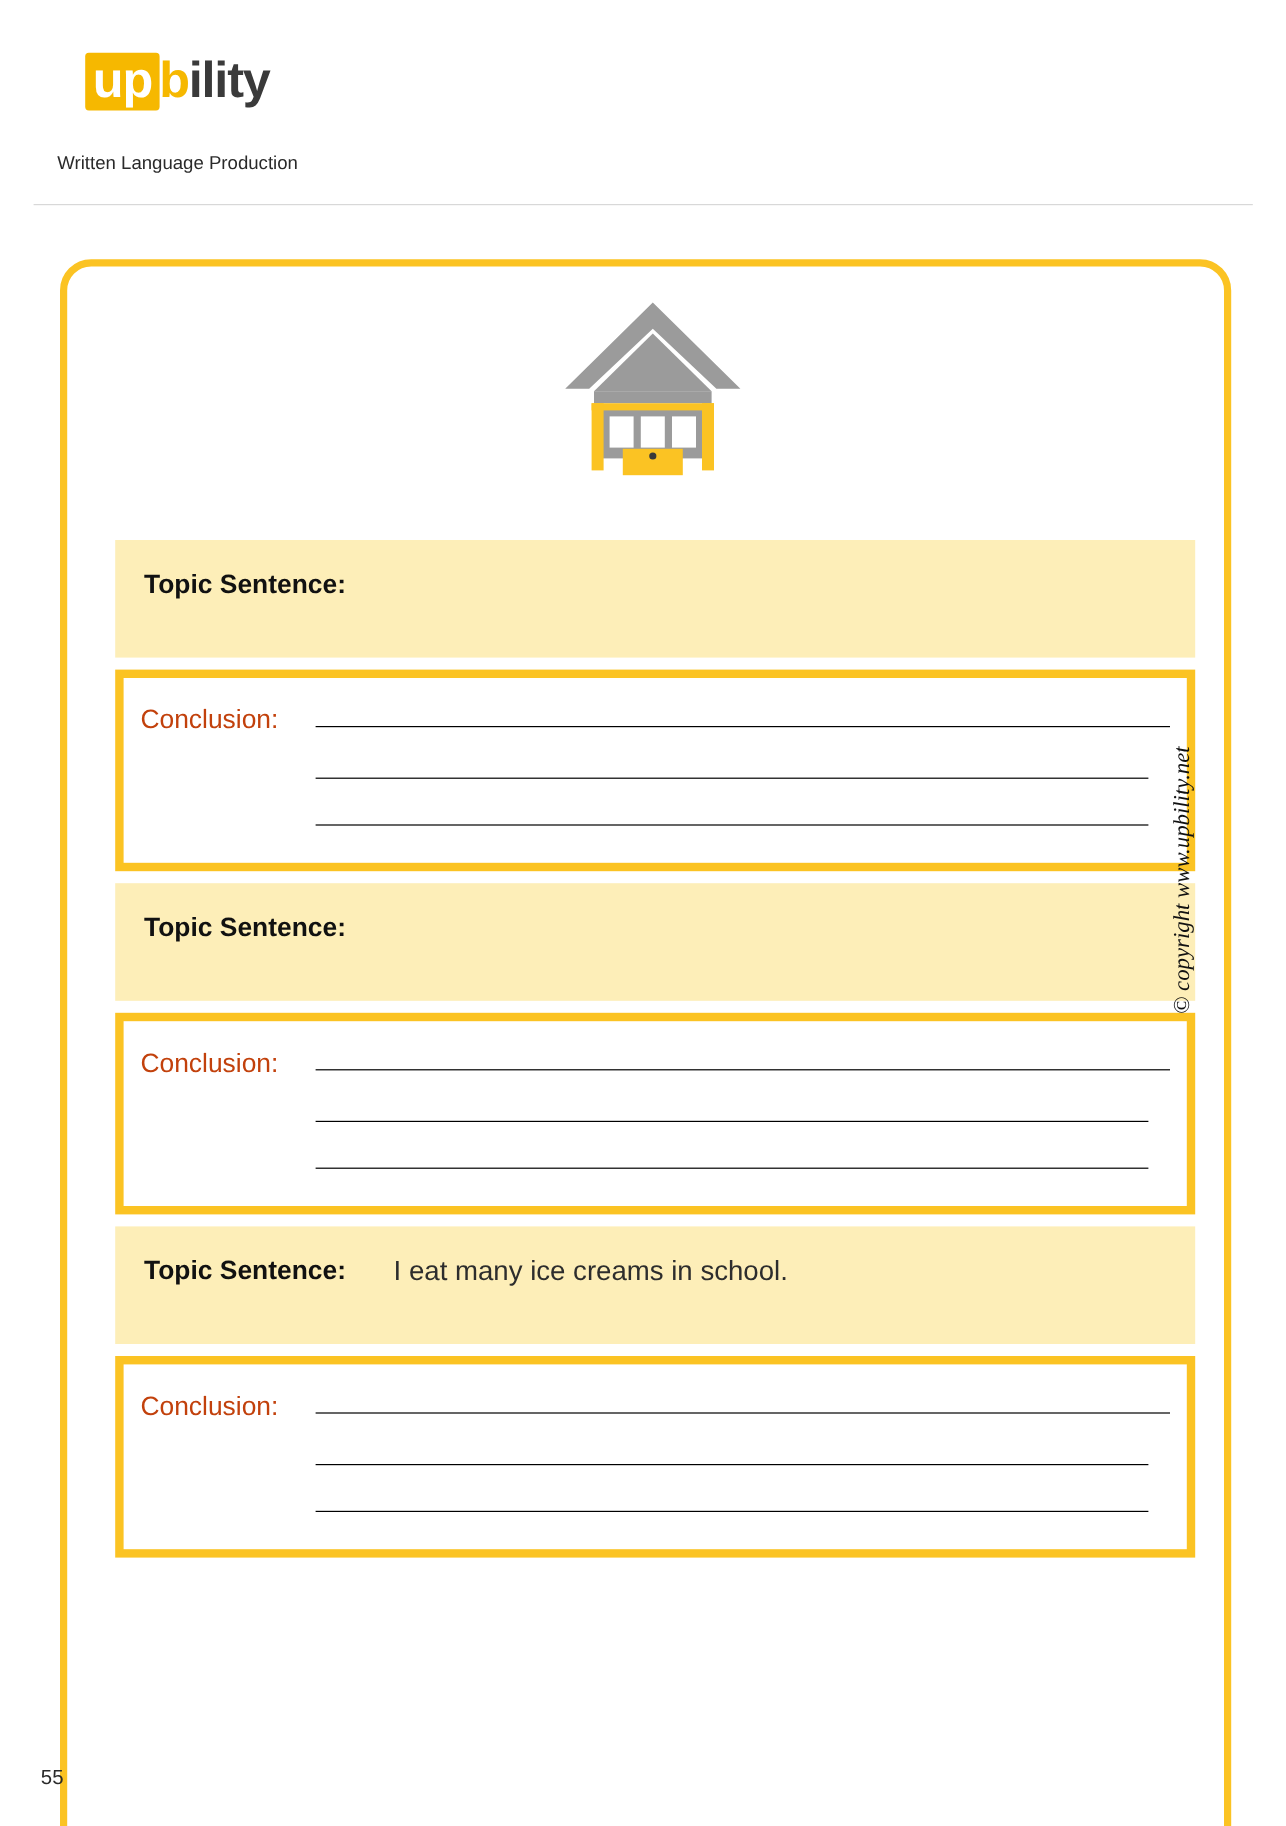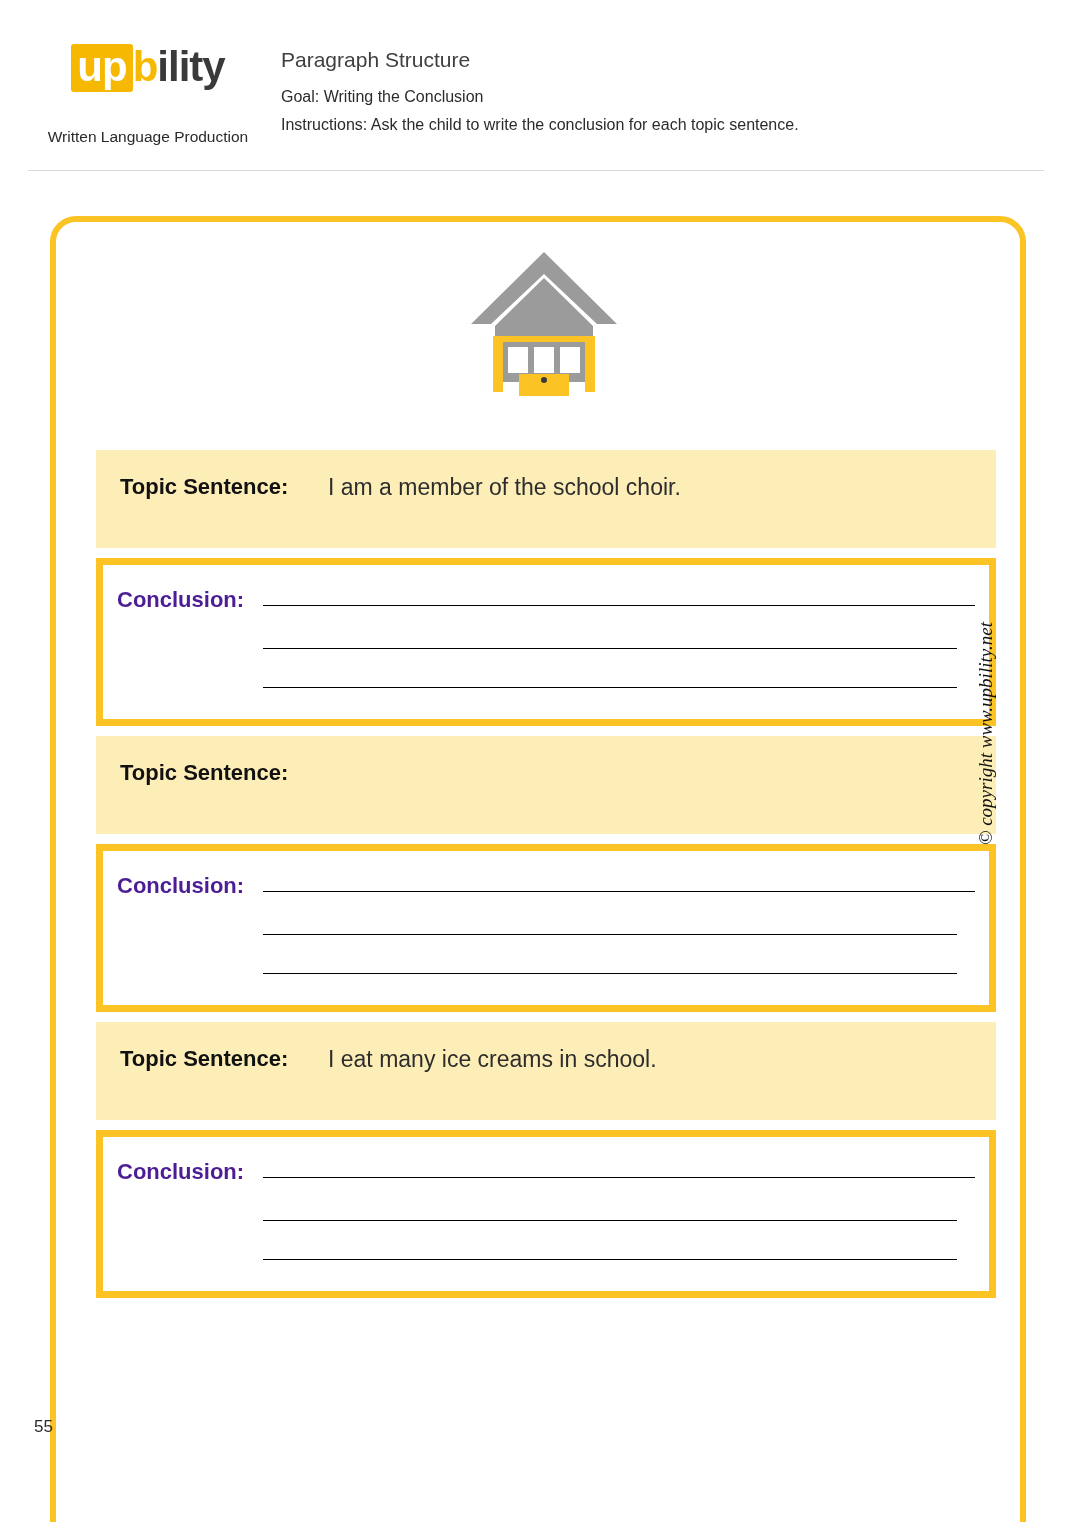--- a/index.html
+++ b/index.html
@@ -148,22 +148,22 @@
     margin-top: 10px;
     margin-bottom: 10px;
     box-sizing: border-box;
     position: relative;
   }
   .conc-label {
     position: absolute;
     left: 14px;
     top: 22px;
     font-size: 22px;
-    font-weight: bold;
-    color: #4c1d95;
+    font-weight: normal;
+    color: #c2410c;
     white-space: nowrap;
   }
   .lines {
     position: absolute;
     left: 160px;
     top: 40px;
     right: 14px;
   }
   .w-line {
     height: 1px;
@@ -187,40 +187,35 @@
     font-style: italic;
     font-size: 19px;
     color: #111111;
     white-space: nowrap;
   }
 
   
   .page-num {
     position: absolute;
     left: 34px;
-    top: 1417px;
+    top: 1472px;
     font-size: 17px;
     color: #2b2b2b;
   }
 </style>
 </head>
 <body>
 
 <div class="header">
 
   <div class="brand">
     <div class="brand-logo"><span class="up">up</span><span class="p">b</span><span class="rest">ility</span></div>
     <div class="brand-sub">Written Language Production</div>
   </div>
 
-  <div class="head-text">
-    <div class="head-title">Paragraph Structure</div>
-    <div class="head-goal">Goal: Writing the Conclusion</div>
-    <div class="head-instr">Instructions: Ask the child to write the conclusion for each topic sentence.</div>
-  </div>
 
   <div class="head-rule"></div>
 </div>
 
 <div class="frame">
 
   <div class="icon-wrap">
     <svg class="school-icon" viewBox="0 0 150 152">
       <polygon points="75,4 148,76 128,76 75,26 22,76 2,76" fill="#9b9b9b"></polygon>
       <polygon points="75,30 124,78 26,78" fill="#9b9b9b"></polygon>
@@ -234,21 +229,20 @@
       <rect x="116" y="88" width="10" height="56" fill="#fbc323"></rect>
       <rect x="50" y="126" width="50" height="22" fill="#fbc323"></rect>
       <circle cx="75" cy="132" r="3" fill="#3a3a3a"></circle>
     </svg>
   </div>
 
   <div class="blocks">
 
     <div class="topic-row">
       <div class="topic-label">Topic Sentence:</div>
-      <div class="topic-text">I am a member of the school choir.</div>
     </div>
     <div class="conclusion-box">
       <div class="conc-label">Conclusion:</div>
       <div class="lines">
         <div class="w-line l1"></div>
         <div class="spacer-1"></div>
         <div class="w-line l2"></div>
         <div class="spacer-2"></div>
         <div class="w-line l3"></div>
       </div>

